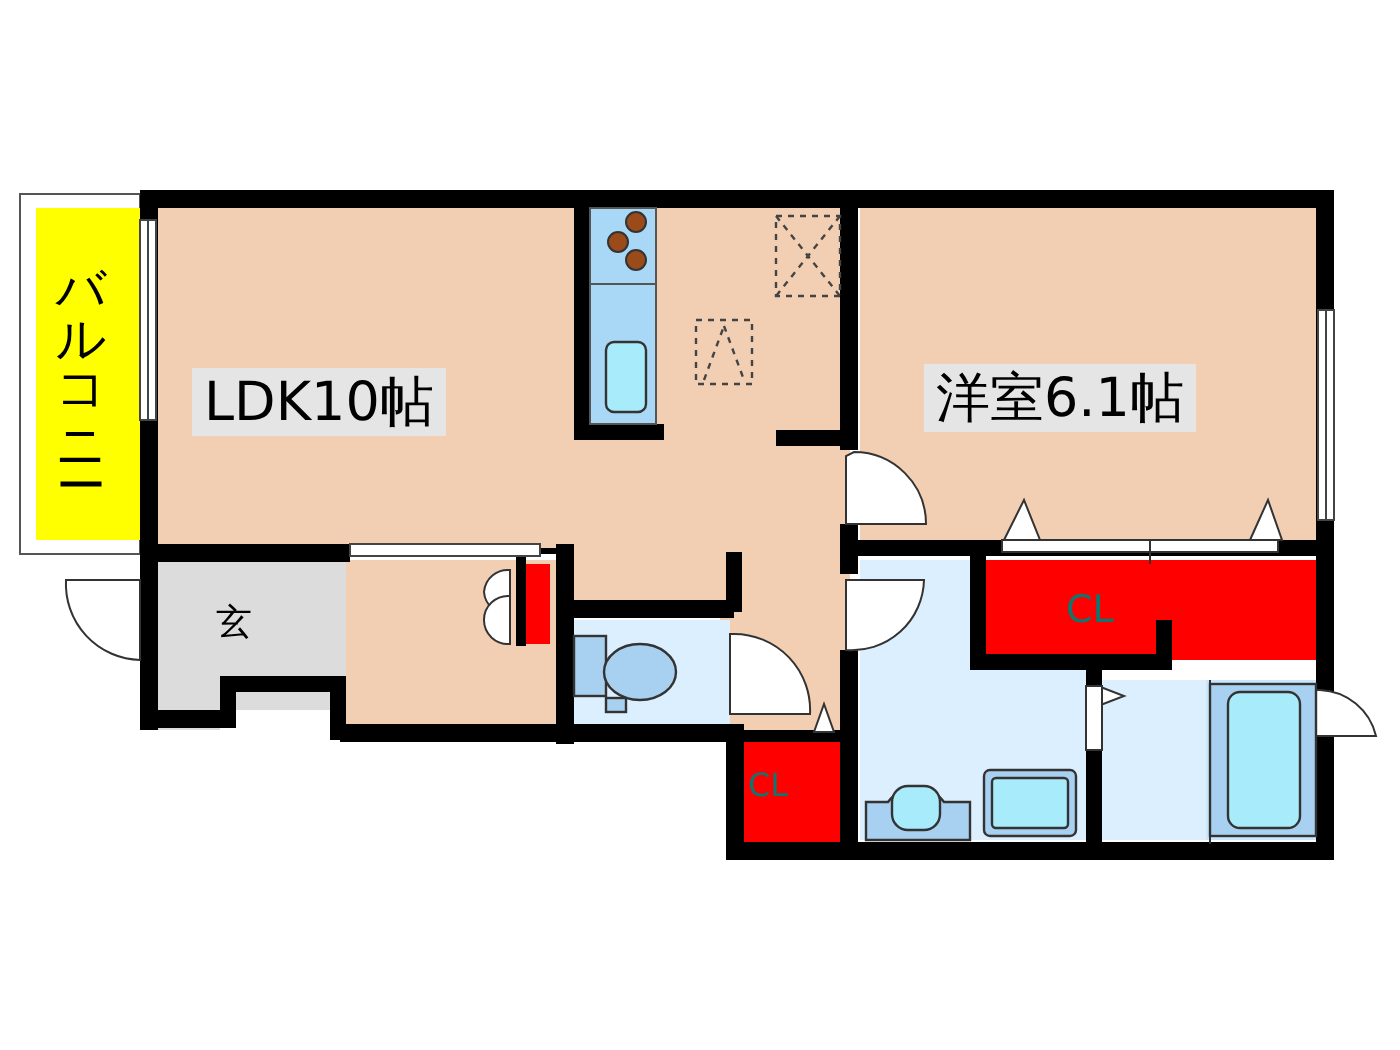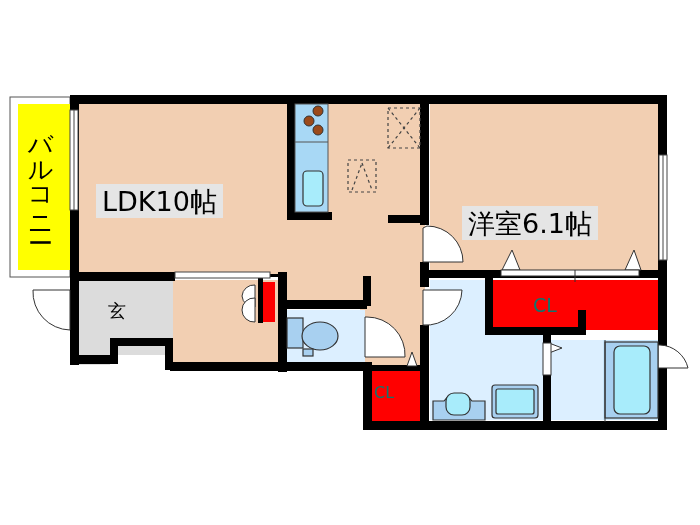--- a/index.html
+++ b/index.html
@@ -132,16 +132,16 @@
   <g stroke="#333" stroke-width="1.2">
     <rect x="605" y="342" width="53" height="76" fill="#a8d0f0"></rect>
     <rect x="614" y="346" width="36" height="68" rx="6" fill="#a8ecfb"></rect>
   </g>
   <line x1="605" y1="340" x2="605" y2="422" stroke="#333" stroke-width="1"></line>
   <line x1="575" y1="270" x2="575" y2="282" stroke="#333" stroke-width="1"></line>
 </svg>
 
 <div class="balcony-label">バルコニー</div>
 <div class="label room-label-big" style="left:96px;top:184px;">LDK10帖</div>
-<div class="label room-label-big" style="left:462px;top:182px;margin-top:24px;">洋室6.1帖</div>
+<div class="label room-label-big" style="left:462px;top:182px;">洋室6.1帖</div>
 <div class="genkan-label">玄</div>
 <div class="cl-label" style="left:533px;top:296px;">CL</div>
 <div class="cl-label" style="left:374px;top:385px;font-size:16px;">CL</div>
 
 </body></html>

